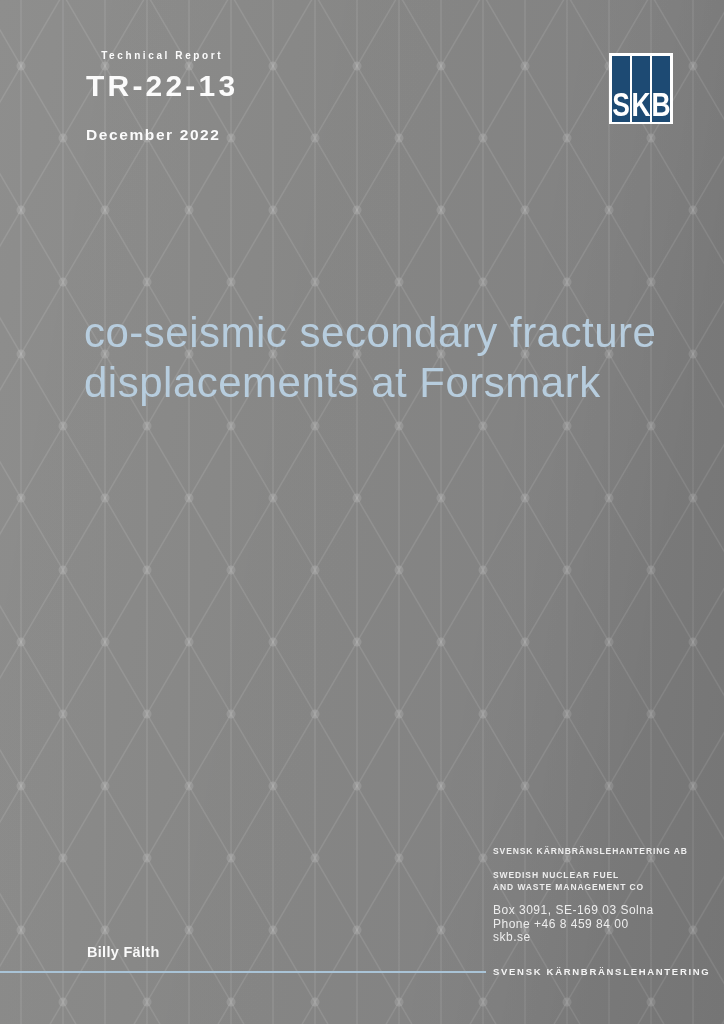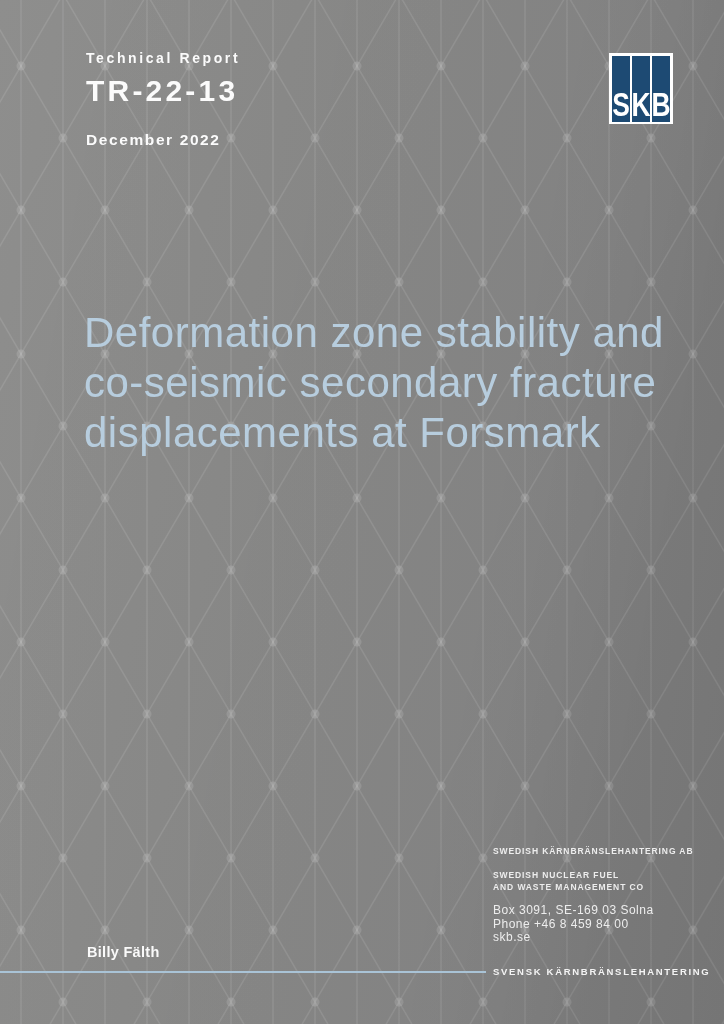--- a/index.html
+++ b/index.html
@@ -15,21 +15,21 @@
     background:linear-gradient(100deg,#8e8e8d 0%,#888887 40%,#848484 75%,#7e7e7e 100%);
     overflow:hidden;
   }
   .mesh{
     position:absolute;inset:0;z-index:0;
   }
   .content{position:absolute;inset:0;z-index:1;}
 
   
   .hdr{position:absolute;left:86px;top:50px;color:#fbfbfb;}
-  .hdr .type{font-size:14px;font-weight:600;letter-spacing:2.6px;text-align:center;}
+  .hdr .type{font-size:10px;font-weight:600;letter-spacing:2.6px;text-align:center;}
   .hdr .id{font-size:30px;font-weight:700;letter-spacing:3.2px;margin-top:8px;}
   .hdr .date{font-size:15.5px;font-weight:600;letter-spacing:1.6px;margin-top:23px;}
 
   
   .skb-logo{
     position:absolute;left:609px;top:53px;
     width:64px;height:71px;background:#fff;
     box-sizing:border-box;padding:2.5px;
     display:flex;gap:2px;
   }
@@ -121,29 +121,28 @@
       </div>
       <div class="bar">
         <span>K</span>
       </div>
       <div class="bar">
         <span>B</span>
       </div>
     </div>
 
     <div class="title">
-      <div>Deformation zone stability and</div>
       <div>co-seismic secondary fracture</div>
       <div>displacements at Forsmark</div>
     </div>
 
     <div class="author">Billy Fälth</div>
 
     <div class="company">
-      <div class="b">SWEDISH KÄRNBRÄNSLEHANTERING AB</div>
+      <div class="b">SVENSK KÄRNBRÄNSLEHANTERING AB</div>
       <div class="gap1"></div>
       <div class="b">SWEDISH NUCLEAR FUEL</div>
       <div class="b">AND WASTE MANAGEMENT CO</div>
       <div class="gap2"></div>
       <div class="r">Box 3091, SE-169 03 Solna</div>
       <div class="r">Phone +46 8 459 84 00</div>
       <div class="r">skb.se</div>
     </div>
 
     <div class="footer-line"></div>

